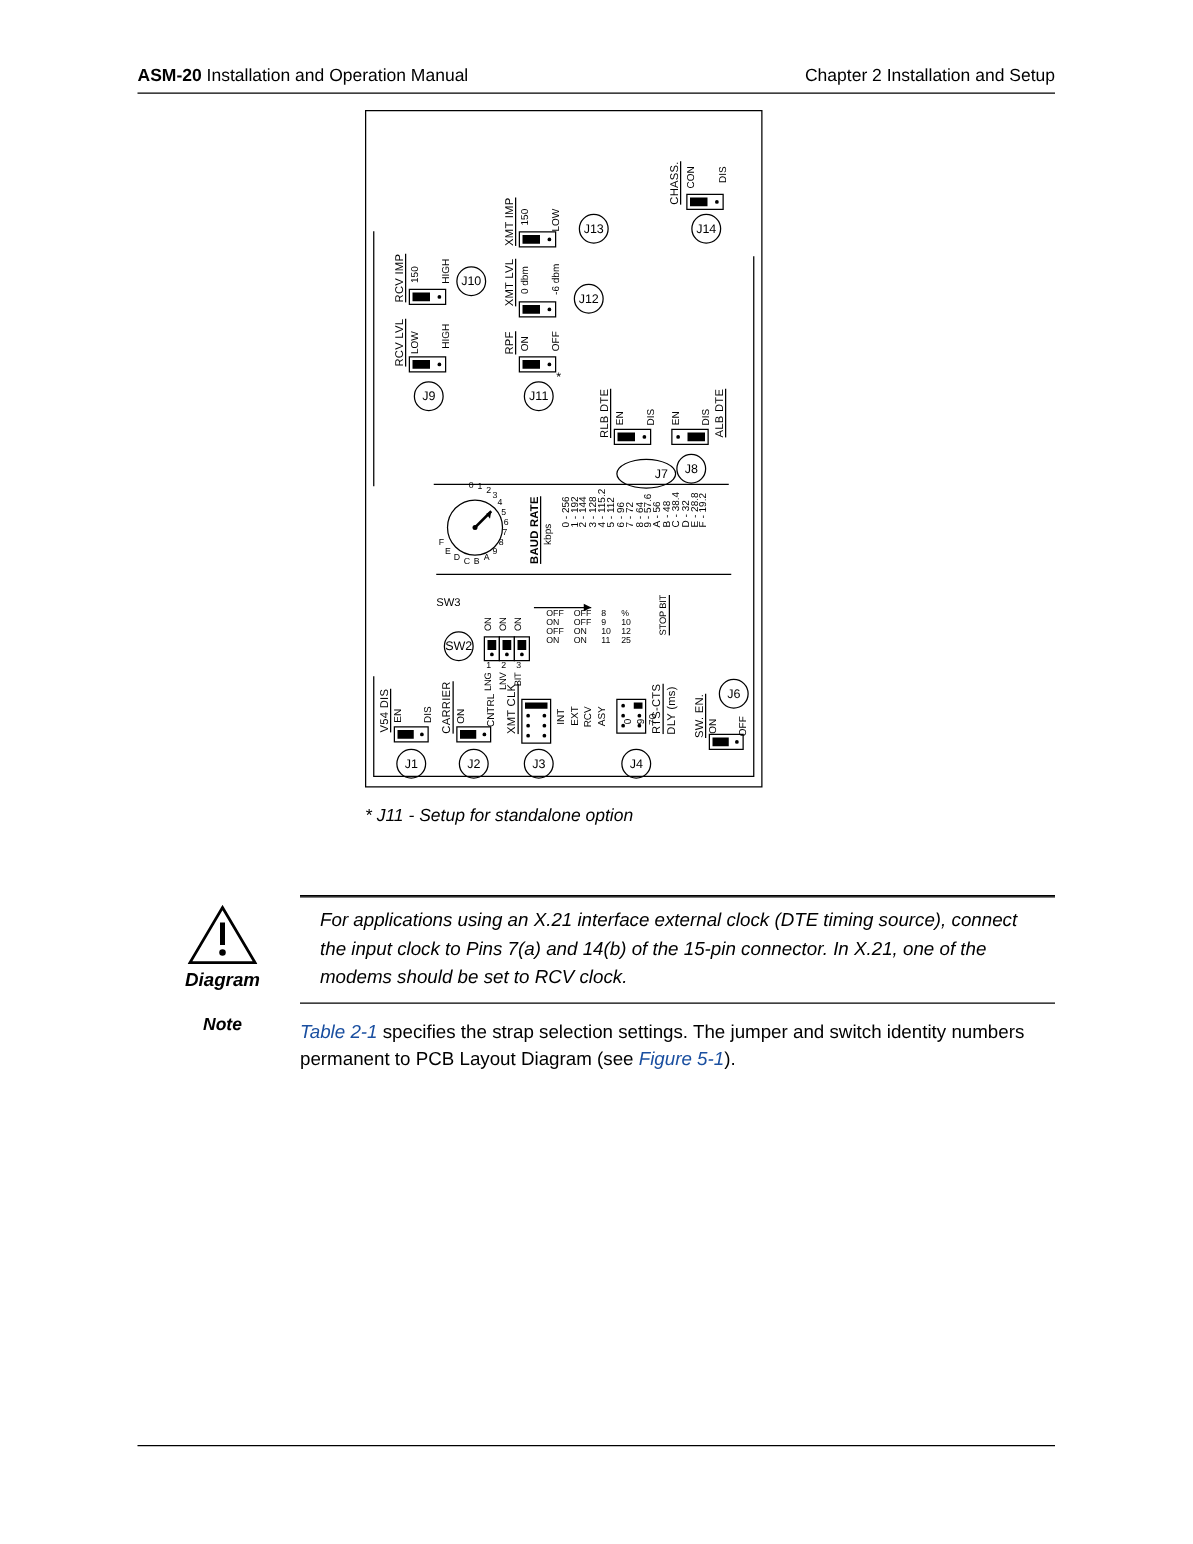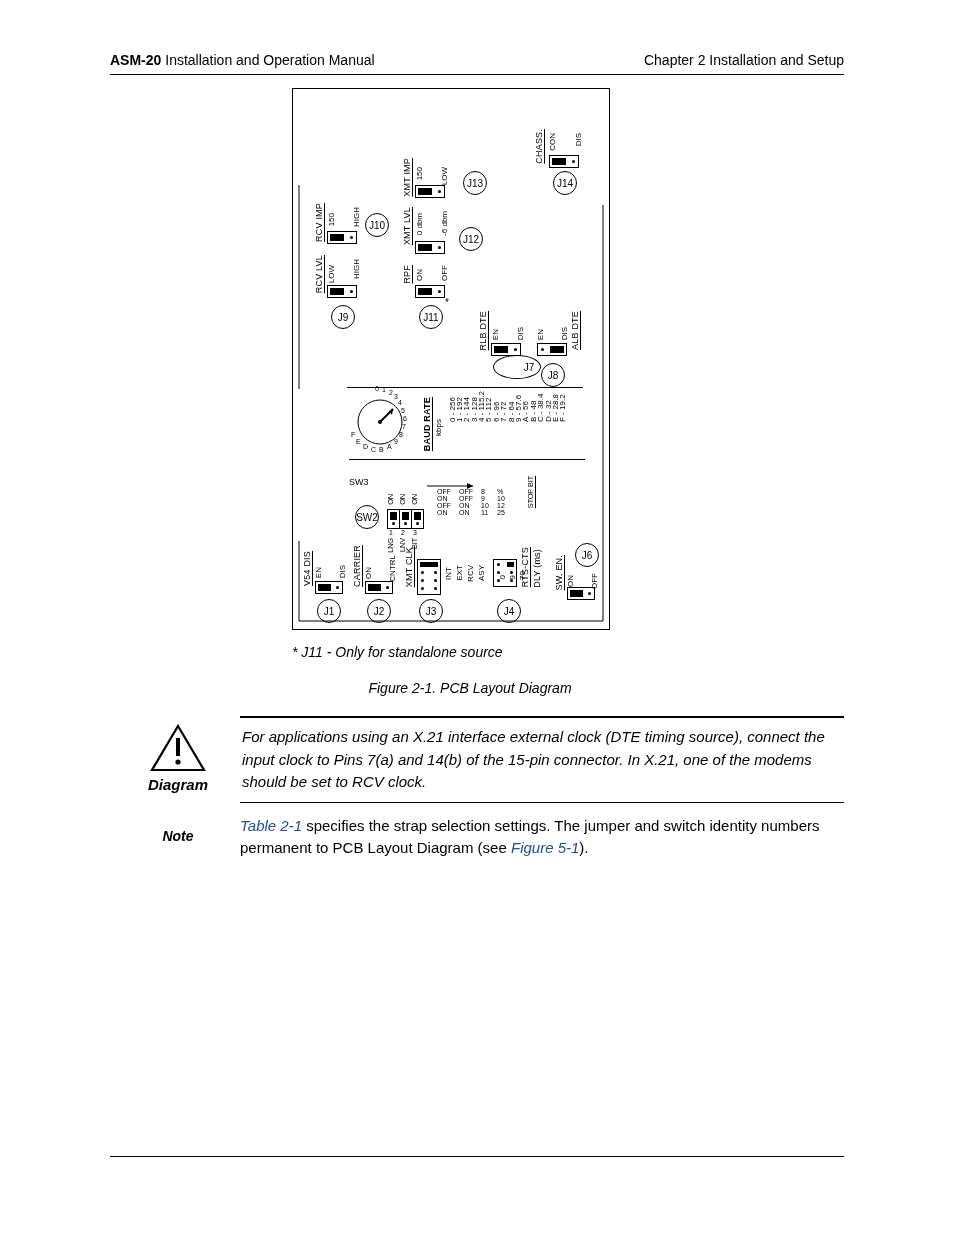--- a/index.html
+++ b/index.html
@@ -21,28 +21,28 @@
   .strap { position: absolute; border: 1px solid #000; }
   .strap .dot { position: absolute; width: 3px; height: 3px; background: #000; border-radius: 50%; }
   .strap .bar { position: absolute; background: #000; }
 
   .figtxt { position: absolute; font-size: 14px; font-style: italic; }
   .figcap { position: absolute; font-size: 14px; font-style: italic; text-align: center; }
 
   .warnblock { position: absolute; left: 240px; right: 110px; }
   .rule { border-top: 1px solid #000; height: 0; }
   .warn-text { font-weight: 700; font-size: 15px; line-height: 1.45; margin: 8px 0; }
-  .note-text { font-style: italic; font-size: 15px; line-height: 1.5; margin: 8px 2px; }
+  .note-text { font-style: italic; font-size: 15px; line-height: 1.5; margin: 8px 16px; }
   .body-text { font-size: 15px; line-height: 1.5; margin: 12px 0 0 0; }
   .xref { color: #1a4fa0; font-style: italic; margin-top: 20px; }
 
   .warn-icon { position: absolute; left: 143px; width: 70px; text-align: center; }
   .warn-icon svg { display: block; margin: 0 auto 4px; }
   .warn-icon .lbl1 { font-style: italic; font-weight: 700; font-size: 15px; }
-  .warn-icon .lbl2 { font-style: italic; font-weight: 700; font-size: 14px; margin-top: 35px; }
+  .warn-icon .lbl2 { font-style: italic; font-weight: 700; font-size: 14px; margin-top: 18px; }
 
   .footer { position: absolute; bottom: 50px; right: 110px; font-size: 14px; display: flex; gap: 38px; }
   .hr-bot { position: absolute; bottom: 78px; left: 110px; right: 110px; border-top: 1px solid #000; }
 
   .sw3txt { position: absolute; font-size: 9px; }
 
   .dialtick { position: absolute; font-size: 7px; }
 </style>
 </head>
 <body>
@@ -116,21 +116,21 @@
     <div class="jcircle" style="top:216px; left:126px;">J11</div>
     <div style="position:absolute; top:208px; left:152px; font-size:10px;">*</div>
 
     <div class="vt" style="position:absolute; top:222px; left:186px; text-decoration: underline;">RLB DTE</div>
     <div class="vtn" style="position:absolute; top:240px; left:199px;">EN</div>
     <div class="vtn" style="position:absolute; top:238px; left:224px;">DIS</div>
     <div class="strap" style="top:254px; left:198px; width:28px; height:11px;">
       <div class="bar" style="left:2px; top:2px; width:14px; height:7px;"></div>
       <div class="dot" style="right:3px; top:4px;"></div>
     </div>
-    <div class="jcircle" style="top:266px; left:200px;padding-left:24px;">J7</div>
+    <div class="jcircle" style="top:278px; left:200px;padding-left:24px;">J7</div>
 
     <div class="vtn" style="position:absolute; top:240px; left:244px;">EN</div>
     <div class="vtn" style="position:absolute; top:238px; left:268px;">DIS</div>
     <div class="vt" style="position:absolute; top:222px; left:278px; text-decoration: underline;">ALB DTE</div>
     <div class="strap" style="top:254px; left:244px; width:28px; height:11px;">
       <div class="dot" style="left:3px; top:4px;"></div>
       <div class="bar" style="right:2px; top:2px; width:14px; height:7px;"></div>
     </div>
     <div class="jcircle" style="top:274px; left:248px;">J8</div>
 
@@ -293,22 +293,21 @@
     <div class="vt" style="position:absolute; top:466px; left:262px; text-decoration: underline;">SW. EN.</div>
     <div class="vtn" style="position:absolute; top:486px; left:274px;">ON</div>
     <div class="vtn" style="position:absolute; top:484px; left:298px;">OFF</div>
     <div class="strap" style="top:498px; left:274px; width:26px; height:11px;">
         <div class="bar" style="left:2px; top:2px; width:13px; height:7px;"></div>
         <div class="dot" style="right:3px; top:4px;"></div>
       </div>
 
   </div>
 
-  <div class="figtxt" style="top:644px; left:292px;">* J11 - Only for standalone source</div>
-  <div class="figcap" style="top:680px; left:292px; width:356px;">Figure 2-1.  PCB Layout Diagram</div>
+  <div class="figtxt" style="top:644px; left:292px;">* J11 - Setup for standalone option</div>
 
   <div class="warn-icon" style="top:724px;">
     <svg width="56" height="48" viewBox="0 0 56 48">
       <path d="M28 2 L54 46 L2 46 Z" fill="none" stroke="#000" stroke-width="2.2"></path>
       <rect x="26" y="14" width="4" height="18" fill="#000"></rect>
       <circle cx="28" cy="38" r="2.6" fill="#000"></circle>
     </svg>
     <div class="lbl1">Diagram</div>
     <div class="lbl2">Note</div>
   </div>

